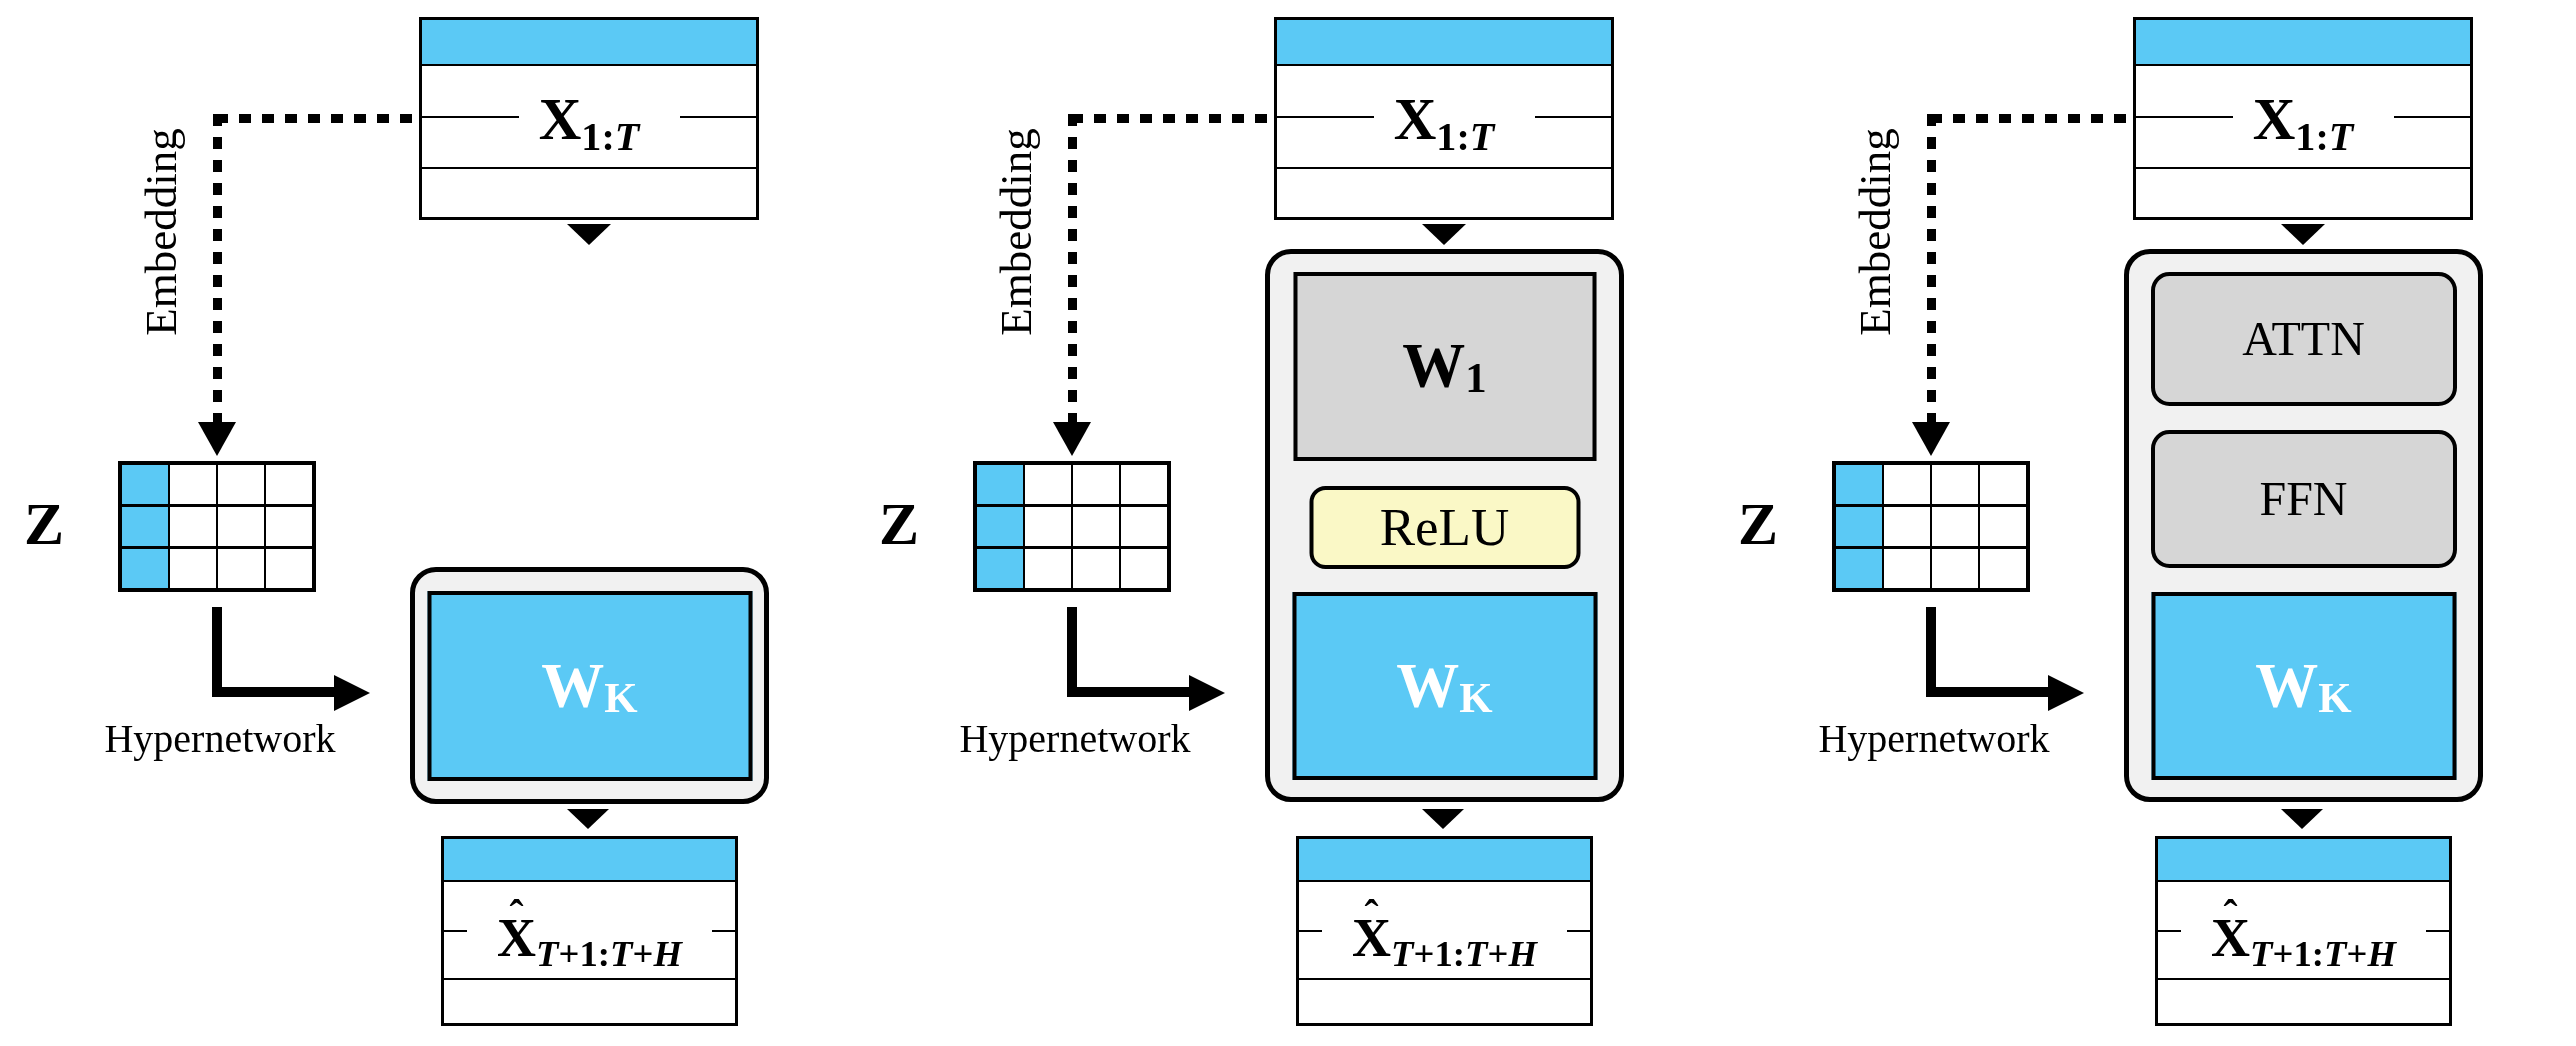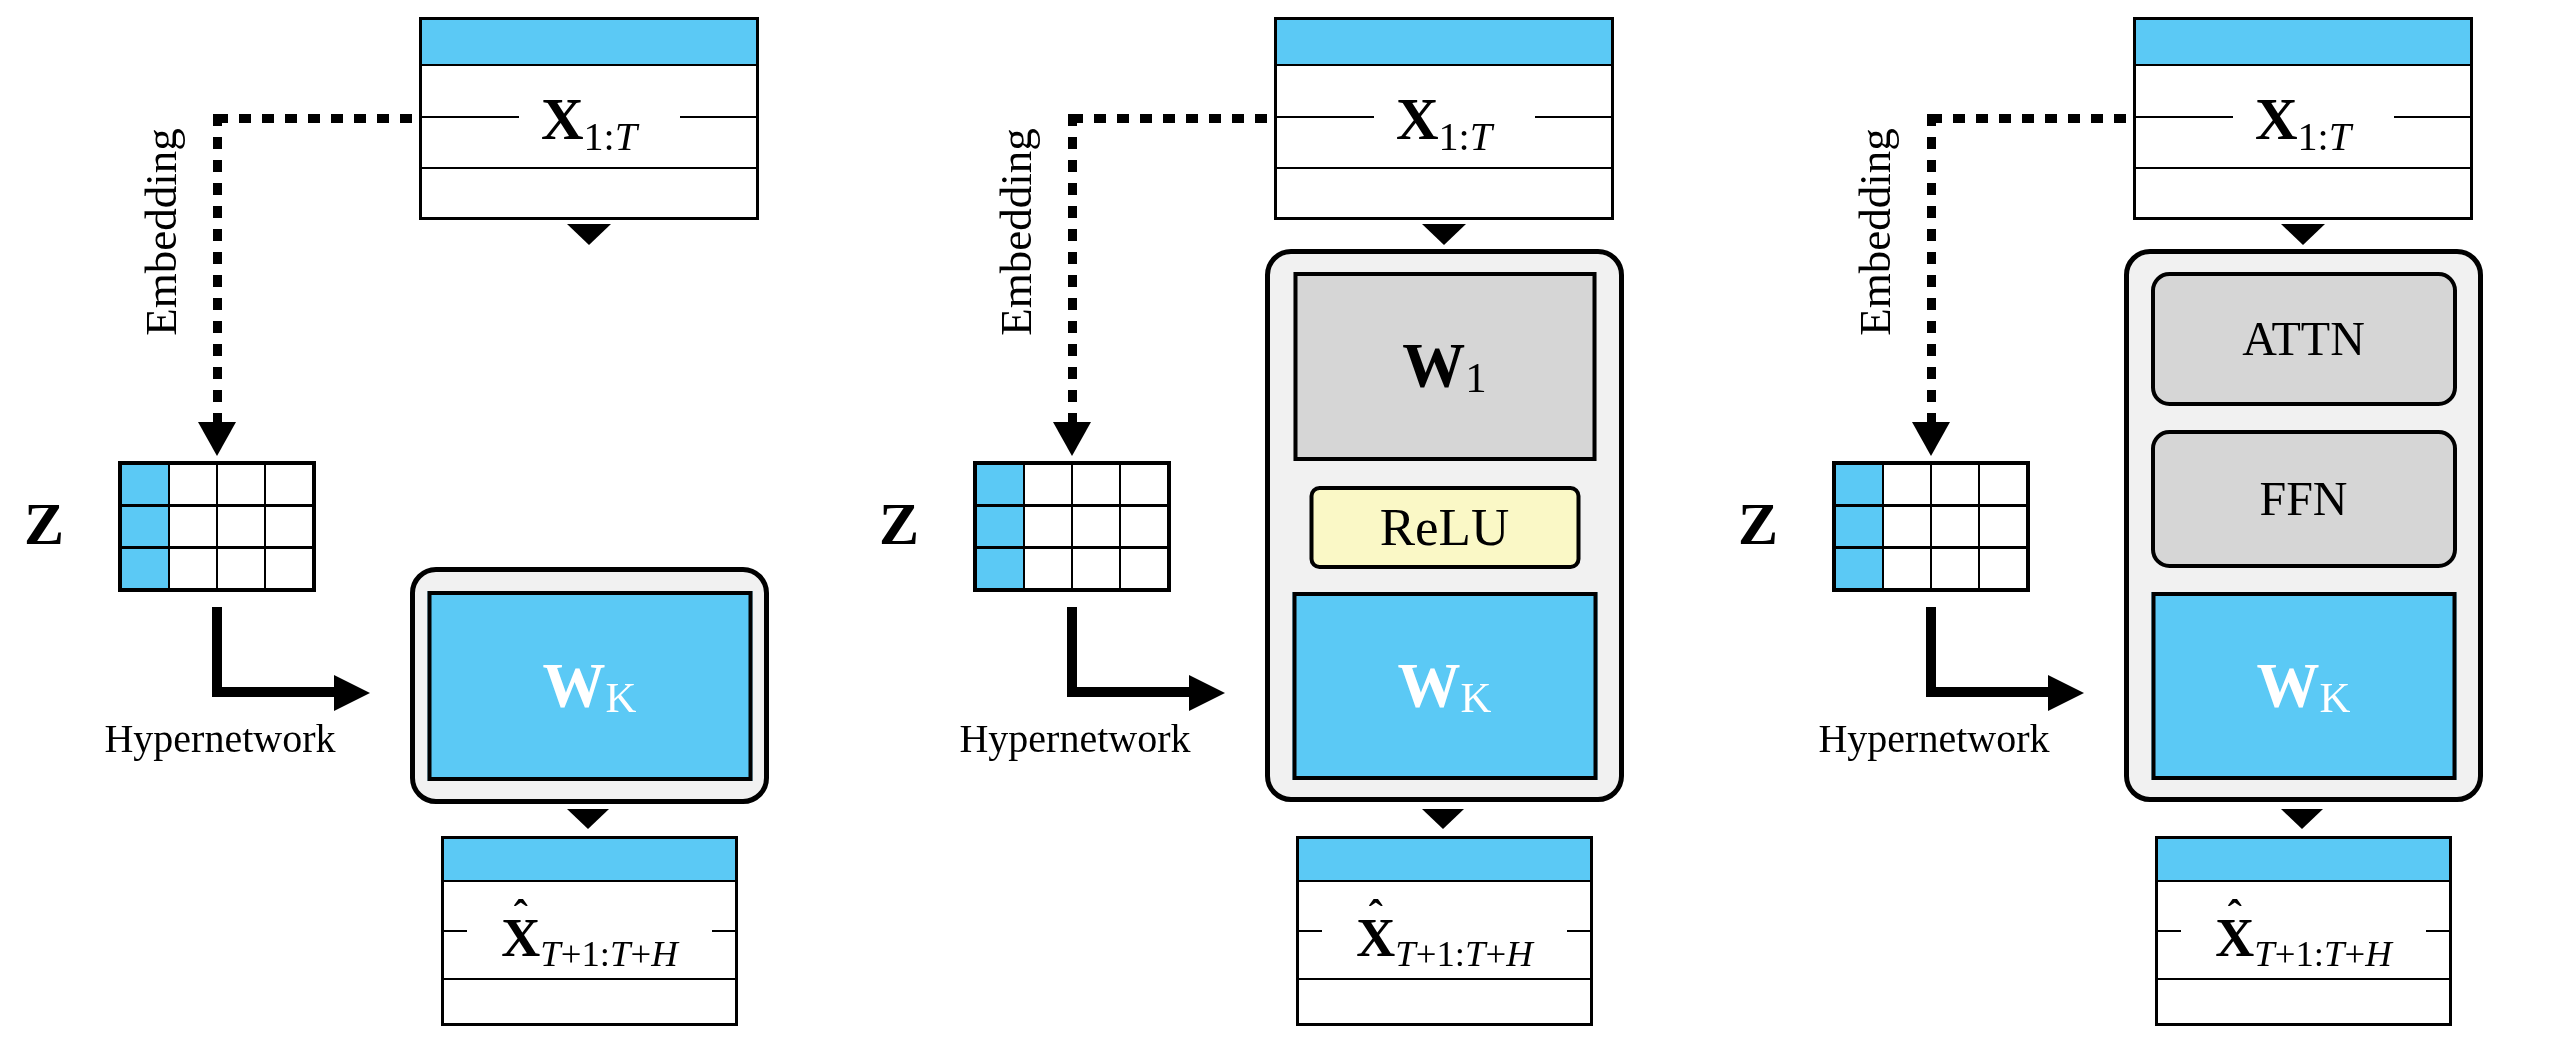--- a/index.html
+++ b/index.html
@@ -17,21 +17,21 @@
   .x-box{position:absolute;left:calc(var(--cx) - 170px);top:17px;width:340px;height:203px;
          border:3.9px solid var(--ink);background:#fff;}
   .x-blue{position:absolute;left:0;top:0;right:0;height:46px;background:var(--blue);
           border-bottom:2.3px solid var(--ink);}
   .hline{position:absolute;height:2.3px;background:var(--ink);}
   .x-stub-l{left:0;top:96px;width:97px;}
   .x-stub-r{right:0;top:96px;width:76px;}
   .x-low{left:0;right:0;top:147px;}
   .series-label{position:absolute;left:50%;top:99px;transform:translate(-50%,-50%);
                 white-space:nowrap;font-weight:bold;font-size:59px;line-height:1;}
-  .sub{font-size:0.68em;font-weight:normal;position:relative;top:0.28em;text-align:center;}
+  .sub{font-size:0.68em;font-weight:bold;position:relative;top:0.28em;text-align:center;}
   .it{font-style:italic;}
 
   
   .tri-down{position:absolute;width:0;height:0;border-left:22.4px solid transparent;
             border-right:22.4px solid transparent;border-top:21px solid var(--ink);}
 
   
   .dot-h{position:absolute;left:calc(var(--cx) - 373px);top:114px;width:202px;height:8.5px;
          background:repeating-linear-gradient(to right,var(--ink) 0 12.4px,transparent 12.4px 23px);}
   .dot-v{position:absolute;left:calc(var(--cx) - 376px);top:114px;width:8.5px;height:308px;
@@ -64,21 +64,21 @@
   
   .hbody{position:absolute;left:calc(var(--cx) - 179px);width:359px;border:5.4px solid var(--ink);
          border-radius:26px;background:var(--panel);}
   .hbody.short{top:567px;height:237px;}
   .hbody.tall{top:249px;height:553px;}
   .block{position:absolute;left:50%;transform:translateX(-50%);border:4.6px solid var(--ink);
          display:flex;align-items:center;justify-content:center;line-height:1;}
   .blk-wk{background:var(--blue);color:#fff;font-weight:bold;font-size:63px;width:305px;height:188px;top:338px;}
   .blk-wk-solo{background:var(--blue);color:#fff;font-weight:bold;font-size:63px;width:325px;height:190px;top:19.3px;}
   .blk-w1{background:var(--gray);font-weight:bold;font-size:63px;width:303px;height:189px;top:18px;}
-  .blk-relu{background:var(--yellow);font-size:53px;width:271px;height:83px;top:232px;border-radius:10px;}
+  .blk-relu{background:var(--yellow);font-size:53px;width:271px;height:83px;top:232px;border-radius:16px;}
   .blk-attn{background:var(--gray);font-size:48px;width:306px;height:134px;top:18px;border-radius:18.5px;}
   .blk-ffn{background:var(--gray);font-size:48px;width:306px;height:138px;top:176px;border-radius:18.5px;}
 
   
   .out-box{position:absolute;left:calc(var(--cx) - 148px);top:836px;width:297px;height:190px;
            border:3.9px solid var(--ink);background:#fff;}
   .out-blue{position:absolute;left:0;top:0;right:0;height:43px;background:var(--blue);
             border-bottom:2.3px solid var(--ink);}
   .o-stub-l{left:0;top:91px;width:23px;}
   .o-stub-r{right:0;top:91px;width:23px;}

